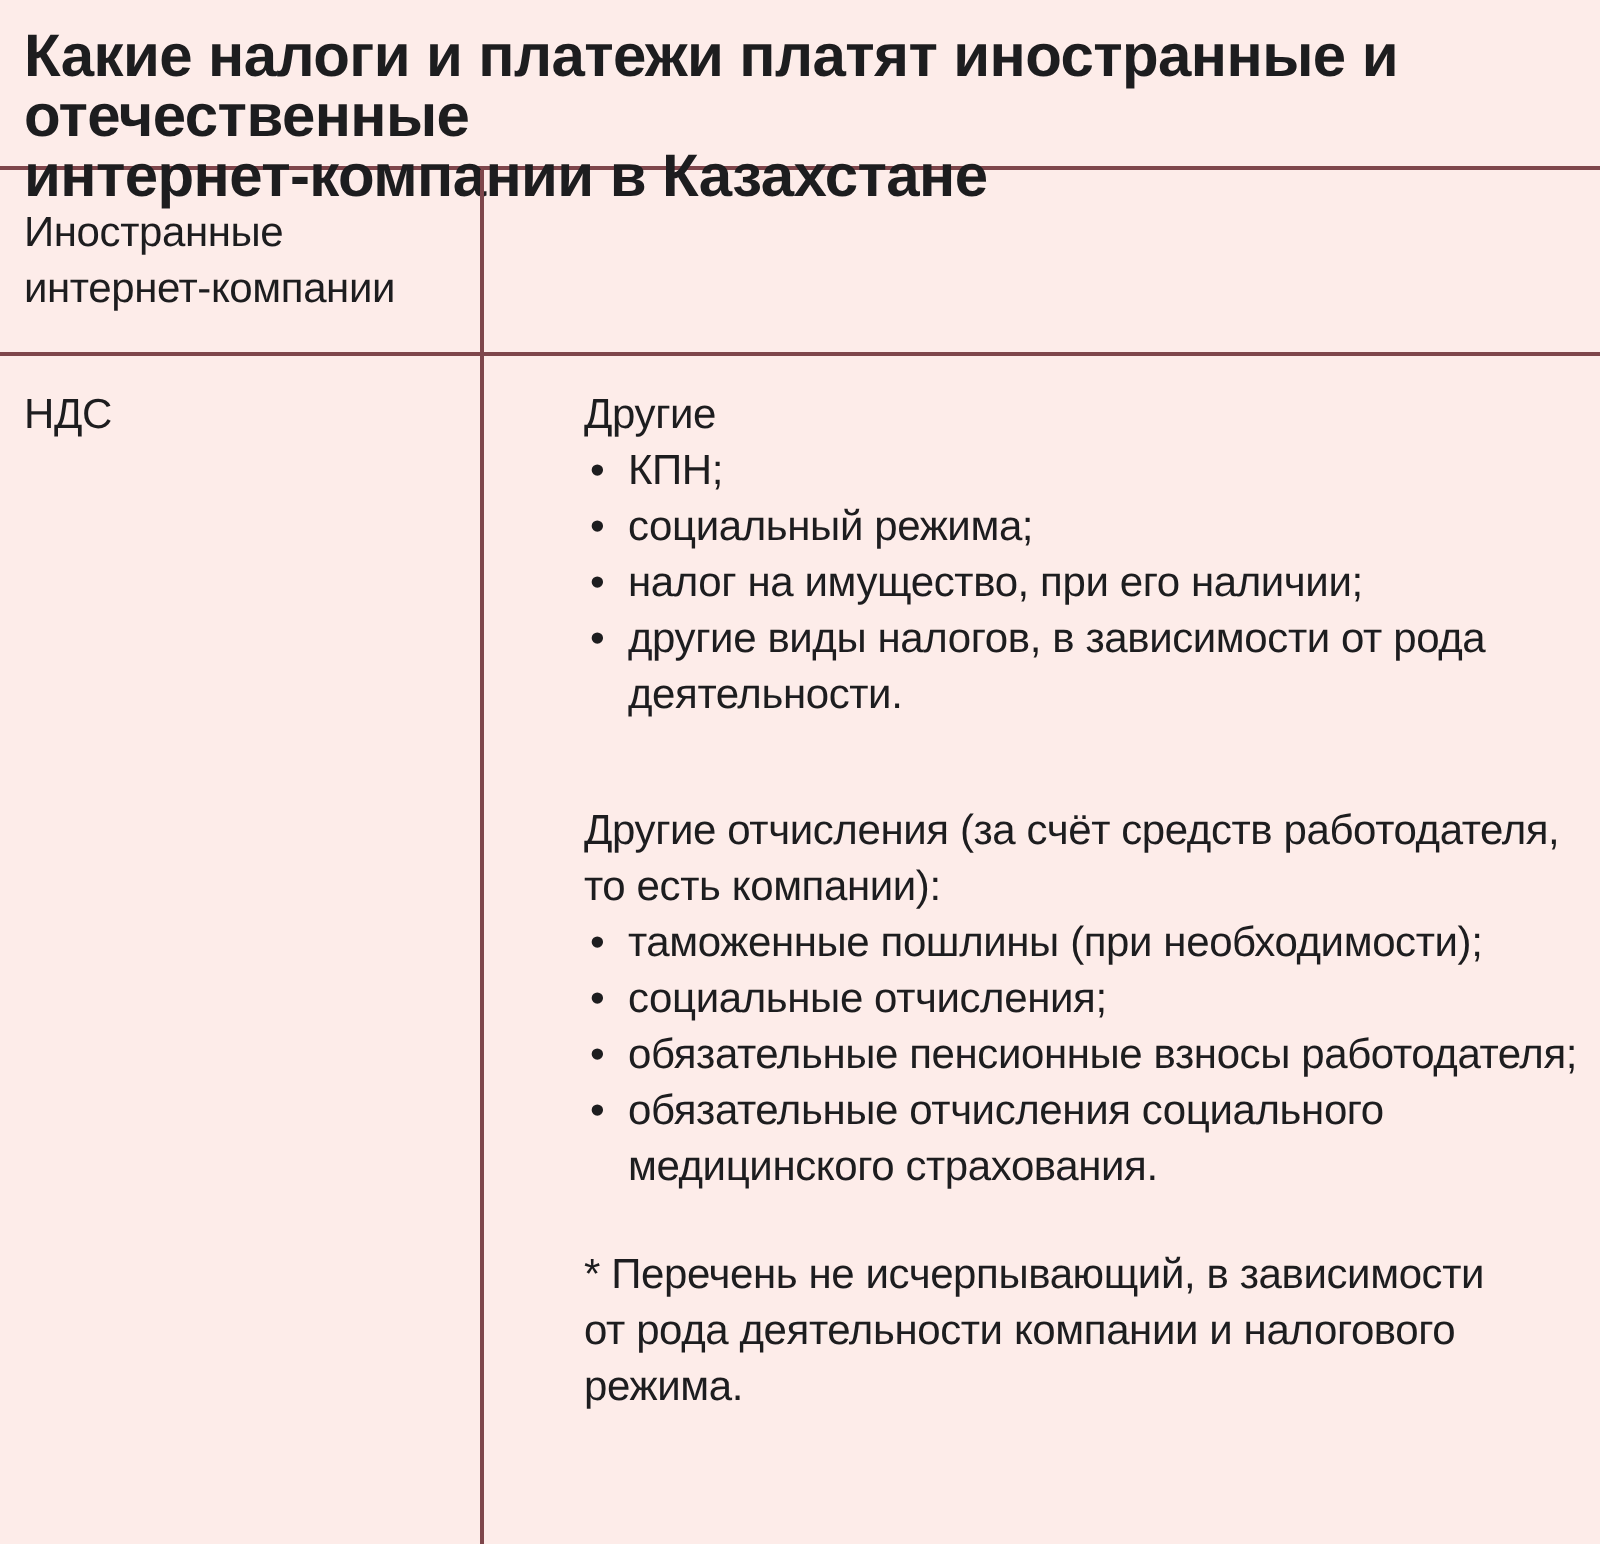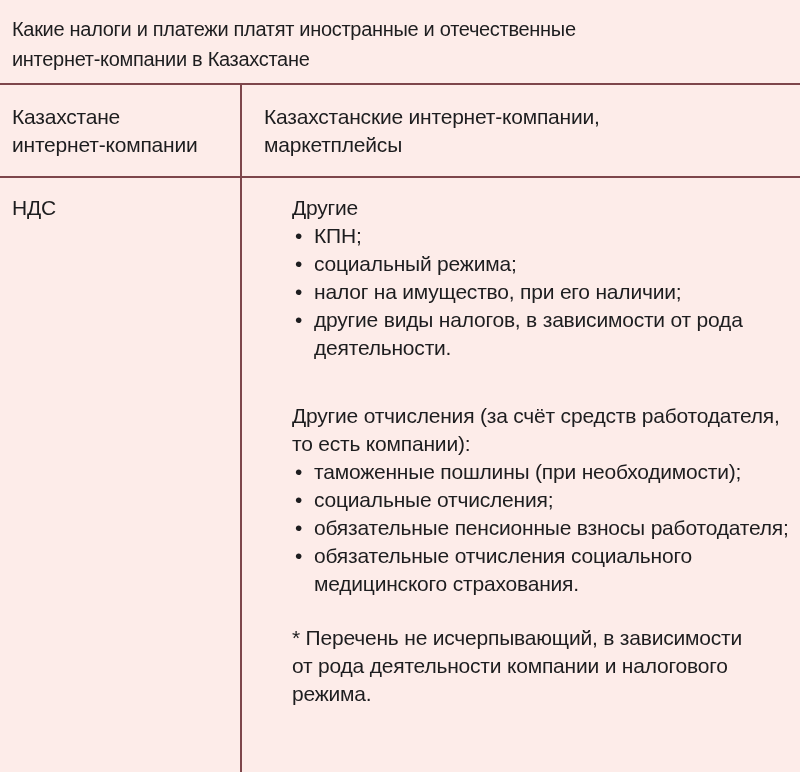--- a/index.html
+++ b/index.html
@@ -16,22 +16,22 @@
     color:var(--text);
     font-family:"Liberation Sans","DejaVu Sans",sans-serif;
     overflow:hidden;
     box-sizing:border-box;
   }
   .pre{white-space:pre-line;}
   .title{
     height:83px;
     box-sizing:border-box;
     padding:14px 12px 0 12px;
-    font-size:20px;
-    font-weight:normal;
+    font-size:30px;
+    font-weight:bold;
     line-height:30px;
     letter-spacing:-0.3px;
   }
   .table{
     border-top:2px solid var(--border);
     height:687px;
     display:flex;
     flex-direction:column;
   }
   .row{display:flex;}
@@ -88,26 +88,22 @@
 
 <div class="page">
 
   <div class="title pre">Какие налоги и платежи платят иностранные и отечественные
 интернет-компании в Казахстане</div>
 
   <div class="table">
 
     <div class="row row-header">
       <div class="cell cell-left">
-        <span class="pre">Казахстане
+        <span class="pre">Иностранные
 интернет-компании</span>
-      </div>
-      <div class="cell cell-right">
-        <span class="pre">Казахстанские интернет-компании,
-маркетплейсы</span>
       </div>
     </div>
 
     <div class="row row-body">
 
       <div class="cell cell-left">
         <span>НДС</span>
       </div>
 
       <div class="cell cell-right">

